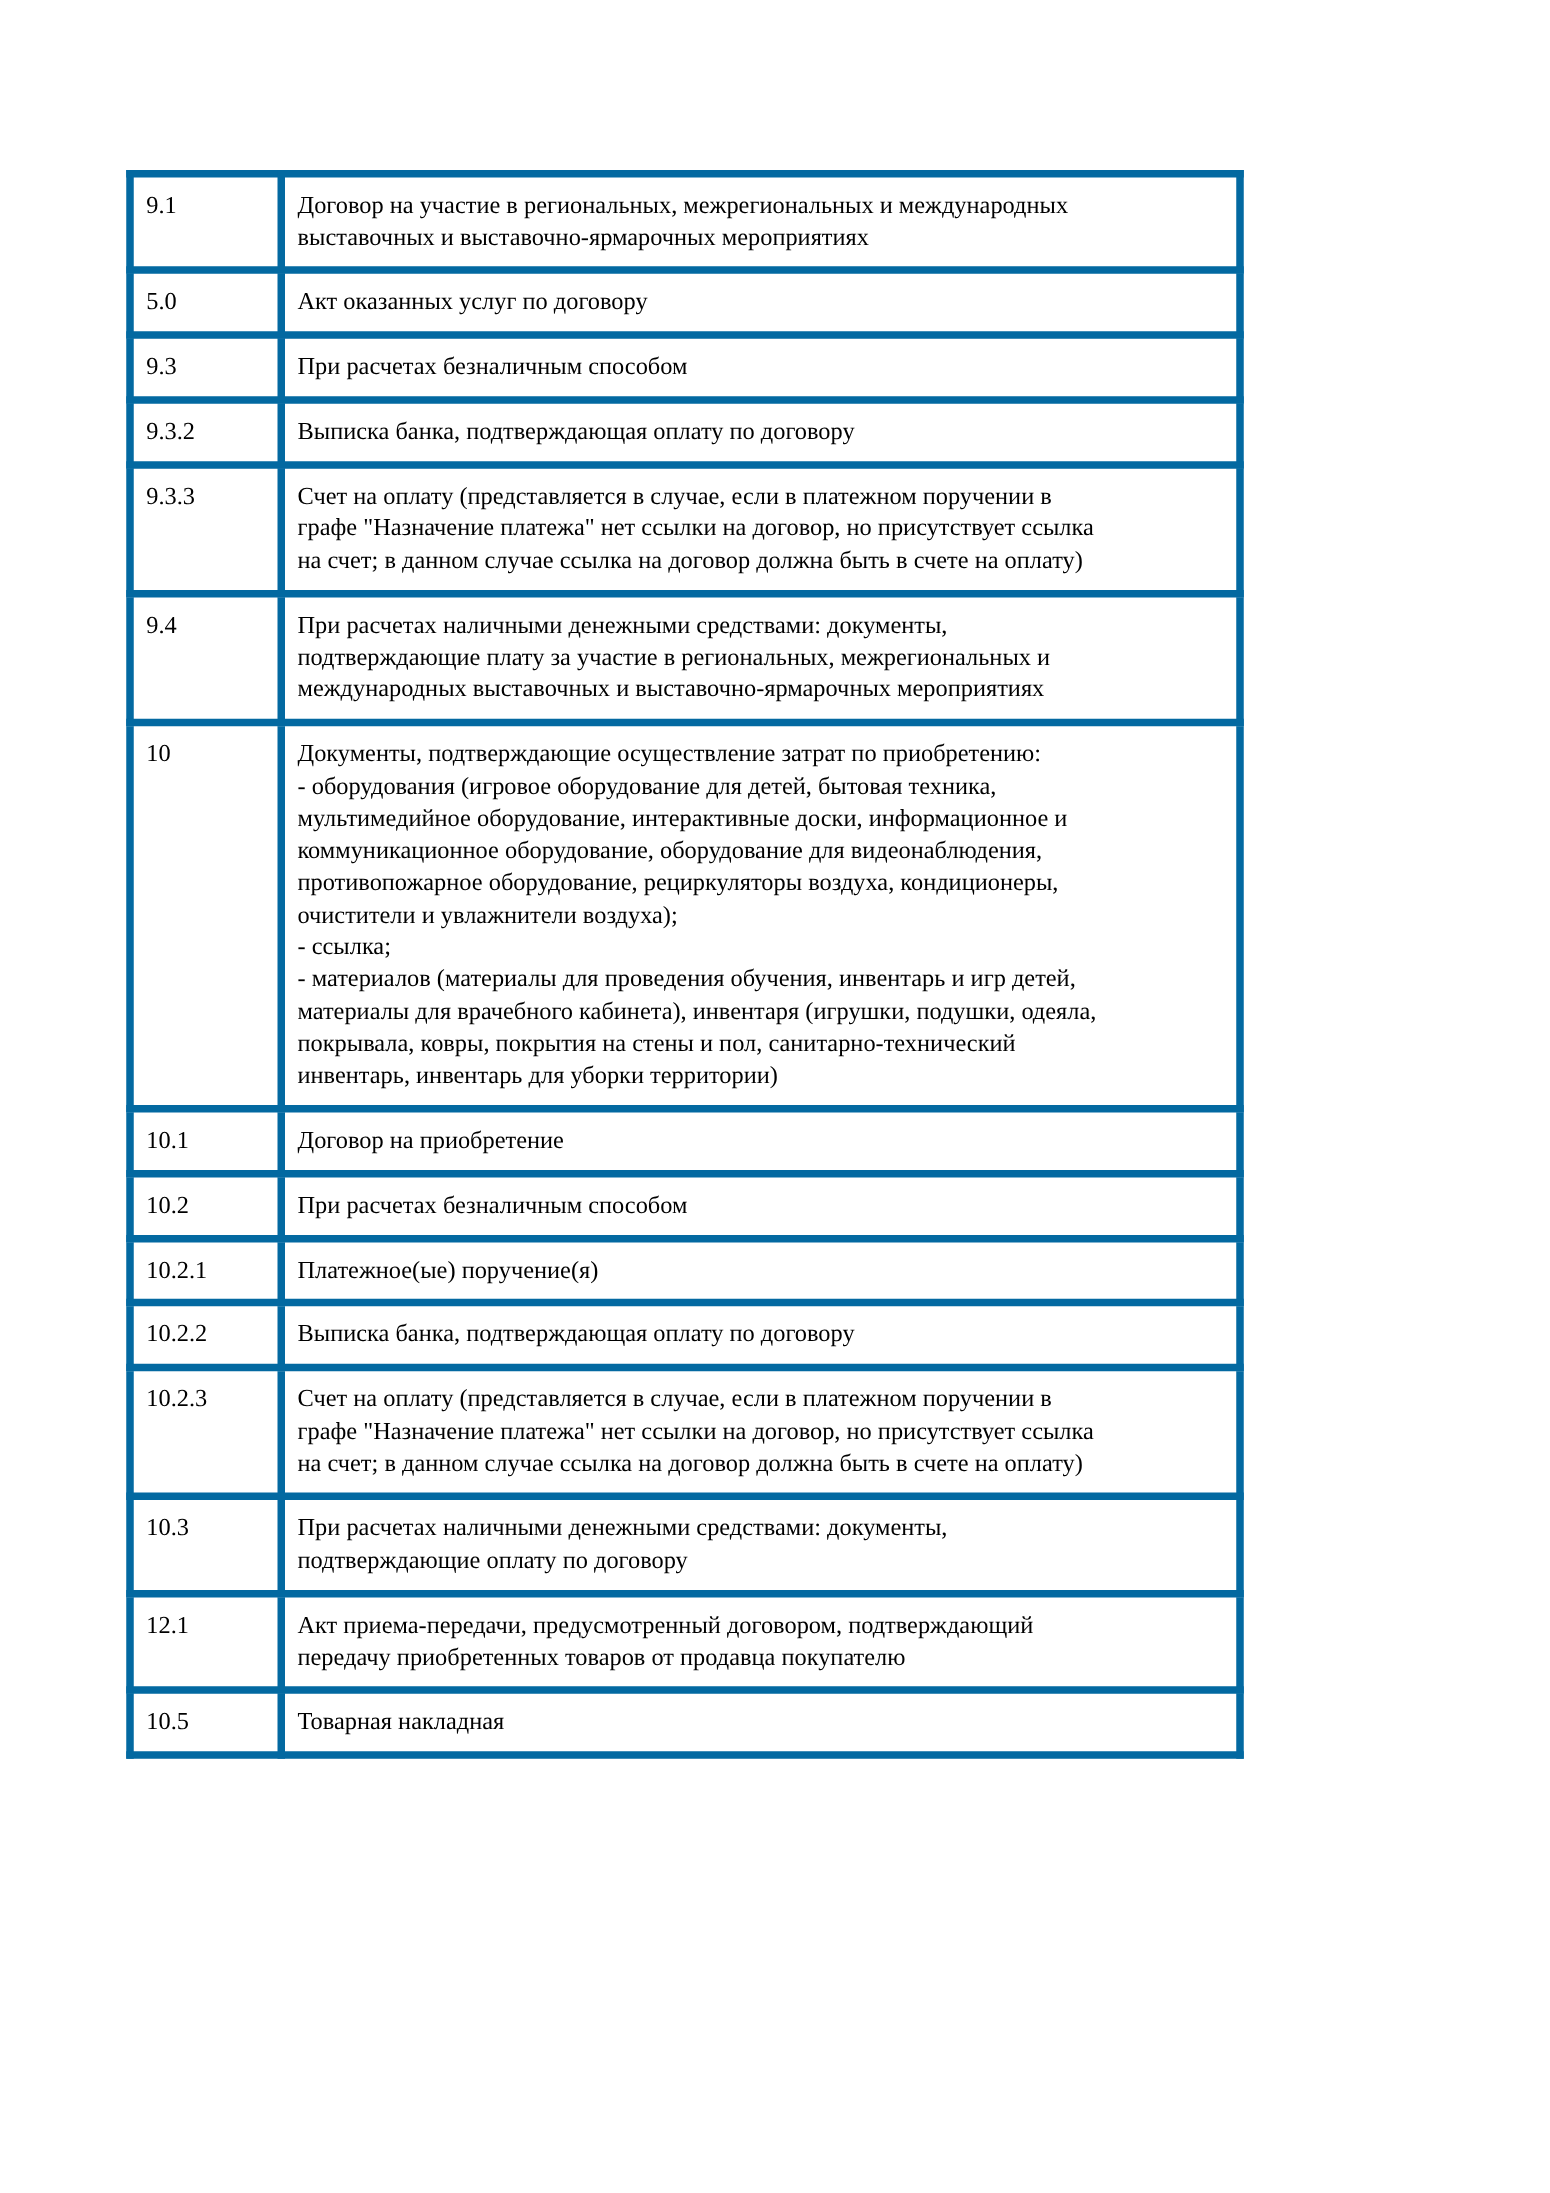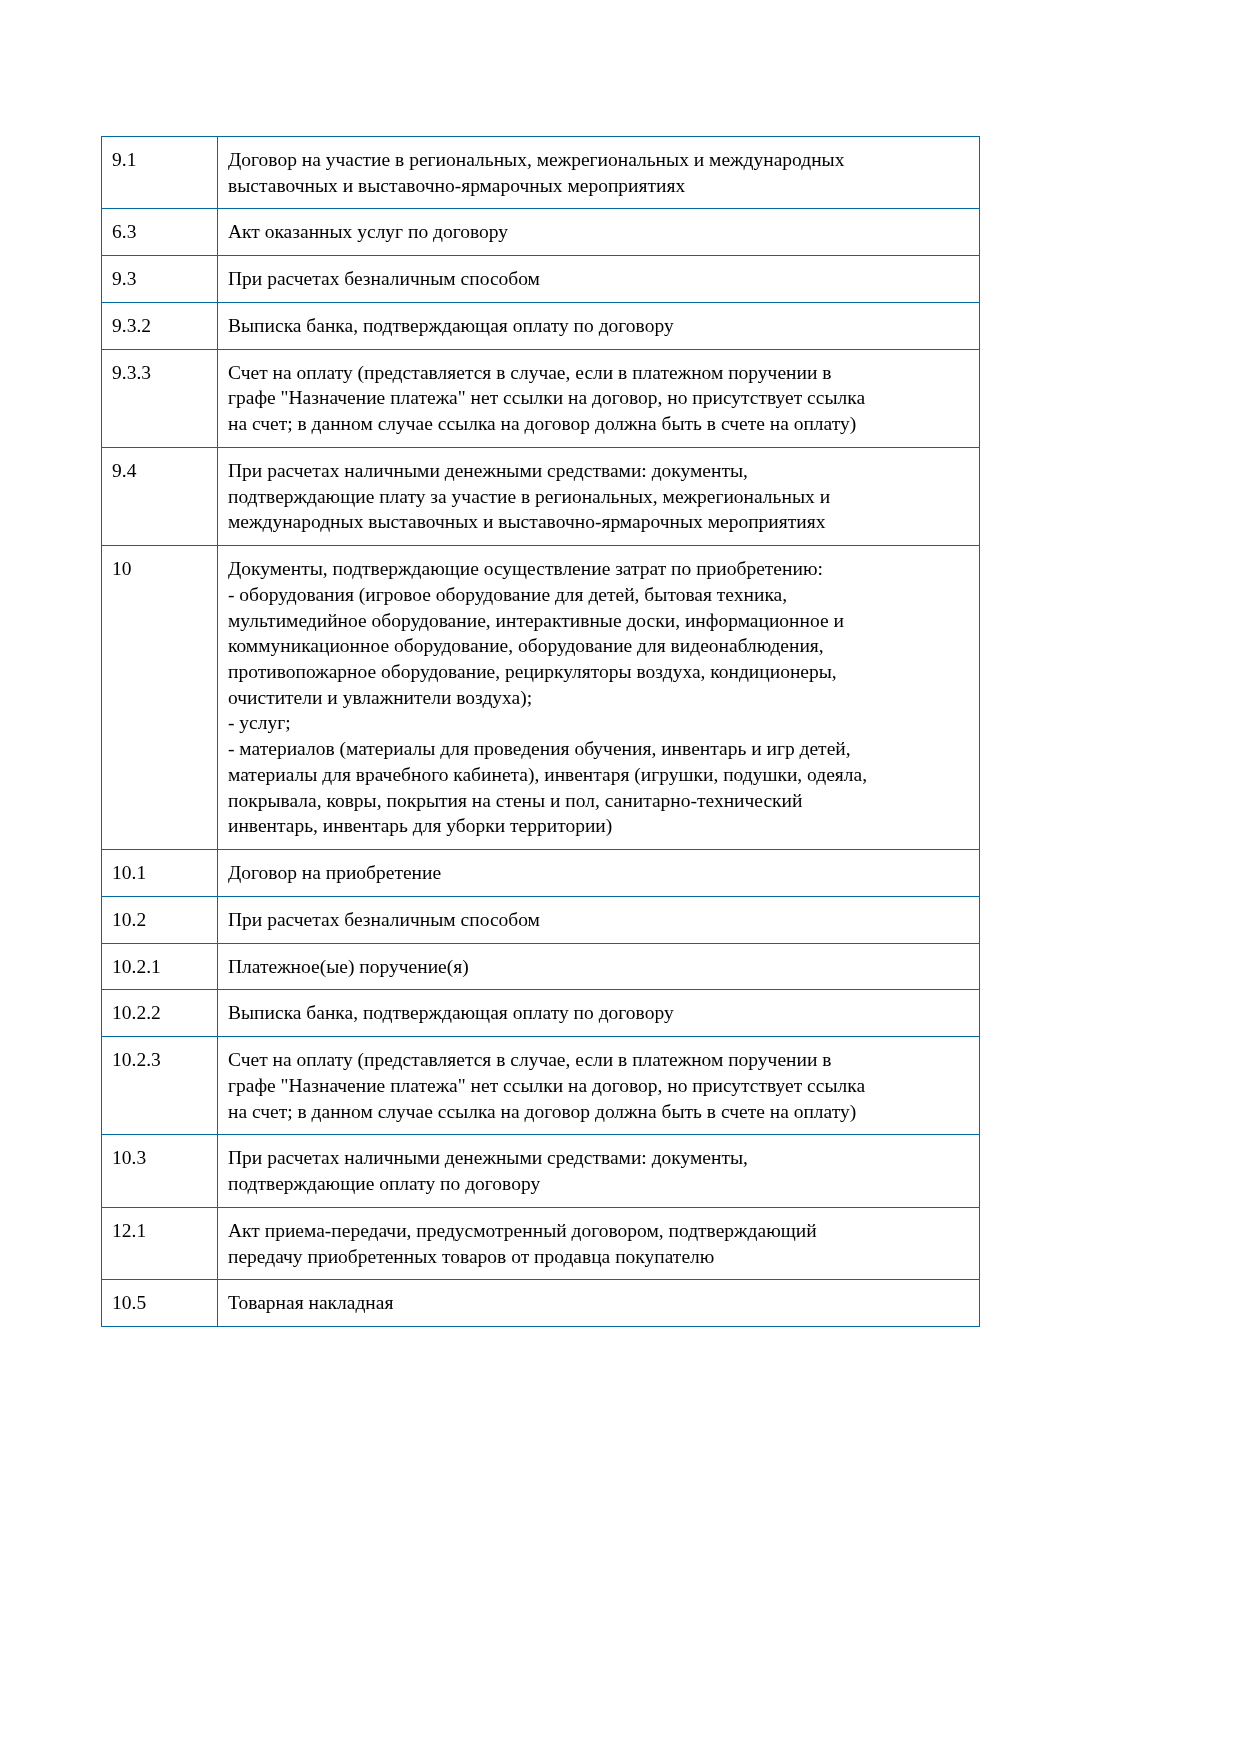--- a/index.html
+++ b/index.html
@@ -20,21 +20,21 @@
     height: 1754px;
     box-sizing: border-box;
     padding: 136px 101px 0 101px;
   }
   table.doc-table {
     width: 838px;
     border-collapse: collapse;
     table-layout: fixed;
   }
   table.doc-table td {
-    border: 1px solid #0369a1;
+    border: 6px solid #0369a1;
     vertical-align: top;
     padding: 10px 9px 10px 10px;
     font-size: 19.5px;
     line-height: 1.32;
     font-family: "Liberation Serif", "DejaVu Serif", serif;
   }
   td.col-num {
     width: 96px;
     padding-left: 11px;
     white-space: nowrap;
@@ -54,21 +54,21 @@
   <table class="doc-table">
     <tbody id="table-body">
         <tr>
           <td class="col-num">9.1</td>
           <td class="col-desc">
             <span class="desc-line">Договор на участие в региональных, межрегиональных и международных</span>
             <span class="desc-line">выставочных и выставочно-ярмарочных мероприятиях</span>
           </td>
         </tr>
         <tr>
-          <td class="col-num">6.3</td>
+          <td class="col-num">5.0</td>
           <td class="col-desc">
             <span class="desc-line">Акт оказанных услуг по договору</span>
           </td>
         </tr>
         <tr>
           <td class="col-num">9.3</td>
           <td class="col-desc">
             <span class="desc-line">При расчетах безналичным способом</span>
           </td>
         </tr>
@@ -96,21 +96,21 @@
         </tr>
         <tr>
           <td class="col-num">10</td>
           <td class="col-desc">
             <span class="desc-line">Документы, подтверждающие осуществление затрат по приобретению:</span>
             <span class="desc-line">- оборудования (игровое оборудование для детей, бытовая техника,</span>
             <span class="desc-line">мультимедийное оборудование, интерактивные доски, информационное и</span>
             <span class="desc-line">коммуникационное оборудование, оборудование для видеонаблюдения,</span>
             <span class="desc-line">противопожарное оборудование, рециркуляторы воздуха, кондиционеры,</span>
             <span class="desc-line">очистители и увлажнители воздуха);</span>
-            <span class="desc-line">- услуг;</span>
+            <span class="desc-line">- ссылка;</span>
             <span class="desc-line">- материалов (материалы для проведения обучения, инвентарь и игр детей,</span>
             <span class="desc-line">материалы для врачебного кабинета), инвентаря (игрушки, подушки, одеяла,</span>
             <span class="desc-line">покрывала, ковры, покрытия на стены и пол, санитарно-технический</span>
             <span class="desc-line">инвентарь, инвентарь для уборки территории)</span>
           </td>
         </tr>
         <tr>
           <td class="col-num">10.1</td>
           <td class="col-desc">
             <span class="desc-line">Договор на приобретение</span>

